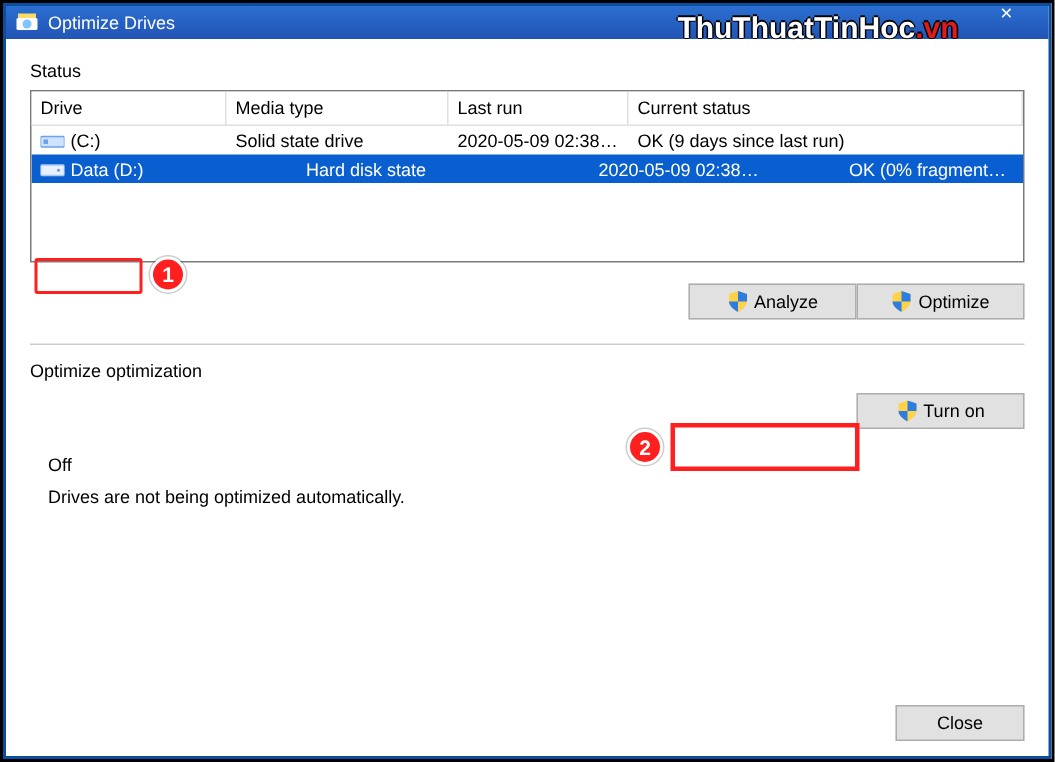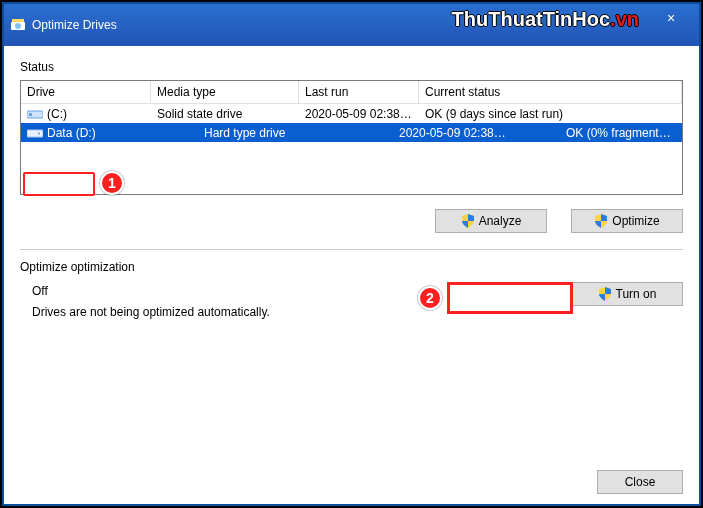--- a/index.html
+++ b/index.html
@@ -1,19 +1,19 @@
 <!DOCTYPE html>
 <html><head>
 <meta charset="utf-8">
 <style>
 * { box-sizing: border-box; margin: 0; padding: 0; font-family: "Segoe UI", Tahoma, sans-serif; }
 body { background: #fff; width: 703px; height: 508px; overflow: hidden; border: 2px solid #000; position: relative; }
 .frame { position: absolute; inset: 0; border: 2px solid #0a4ea0; }
 
-.titlebar { height: 42px; background: linear-gradient(#2a6fd0, #2254b5); color: #fff; display: flex; align-items: center; padding: 0 6px; font-size: 12px; position: relative; }
+.titlebar { height: 22px; background: linear-gradient(#2a6fd0, #2254b5); color: #fff; display: flex; align-items: center; padding: 0 6px; font-size: 12px; position: relative; }
 .titlebar .ticon { width: 16px; height: 16px; margin-right: 6px; }
 .titlebar .title { flex: 0 0 auto; }
 .titlebar .spacer { flex: 1; }
 .close-btn { width: 44px; height: 30px; display: flex; align-items: flex-start; justify-content: center; color: #fff; font-size: 14px; }
 
 .watermark { position: absolute; top: 4px; right: 60px; font-size: 20px; font-weight: 800; color: #fff; text-shadow: 0 1px 0 #000, 1px 0 0 #000, 0 -1px 0 #000, -1px 0 0 #000; font-family: Arial, sans-serif; }
 .watermark .vn { color: #e01b1b; }
 
 .body { padding: 14px 16px 12px 16px; font-size: 12px; color: #000; }
 .intro { line-height: 1.4; margin-bottom: 16px; }
@@ -35,30 +35,30 @@
 
 .drive-icon { width: 16px; height: 12px; display: inline-block; position: relative; }
 .drive-icon.hdd svg, .drive-icon.ssd svg { display: block; }
 
 .highlight-1 { position: absolute; border: 2px solid #ff1f1f; border-radius: 2px; pointer-events: none; }
 .hl-drive { left: 19px; top: 168px; width: 72px; height: 24px; }
 .callout { position: absolute; width: 24px; height: 24px; border-radius: 50%; background: #ff1f1f; color: #fff; display: flex; align-items: center; justify-content: center; font-size: 14px; font-weight: 700; border: 2px solid #fff; box-shadow: 0 0 0 1px rgba(0,0,0,.2); }
 .c1 { left: 96px; top: 167px; }
 .c2 { left: 414px; top: 282px; }
 
-.btnrow { display: flex; justify-content: flex-end; gap: 24px; margin-top: 14px; }
+.btnrow { display: flex; justify-content: flex-end; gap: 0; margin-top: 14px; }
 .winbtn { width: 112px; height: 24px; background: #e1e1e1; border: 1px solid #adadad; font-size: 12px; display: flex; align-items: center; justify-content: center; gap: 4px; cursor: default; }
 .winbtn .shield { width: 14px; height: 14px; }
 .hl-btn { position: absolute; left: 443px; top: 278px; width: 126px; height: 32px; border: 3px solid #ff1f1f; pointer-events: none; }
 
 .hr { border: none; border-top: 1px solid #ccc; margin: 16px 0 10px 0; }
 
 .sched { margin-top: 4px; }
 .sched-row { display: flex; align-items: flex-start; }
-.sched-text { flex: 1; padding: 2px 0 0 12px; font-size: 12px; line-height: 1.6; }
+.sched-text { flex: 1; padding: 2px 0 0 12px; font-size: 12px; line-height: 1.6; margin-top: 39px; }
 .sched-text .off { font-weight: 400; margin-bottom: 2px; }
 .sched-btncol { width: 130px; padding-top: 2px; display: flex; justify-content: flex-end; }
 
 .footer { position: absolute; bottom: 10px; right: 16px; }
 .footer .winbtn { width: 86px; }
 
 
 </style>
 </head>
 <body>
@@ -111,21 +111,21 @@
     <div class="lb-row selected">
       <div class="col-drive">
         <span class="drive-icon hdd">
           <svg width="16" height="12" viewBox="0 0 16 12">
                 <rect x="0" y="3" width="16" height="7" rx="1" fill="#e8f0ff" stroke="#a9c6f5"></rect>
                 <circle cx="12" cy="6.5" r="1" fill="#5a9de0"></circle>
               </svg>
         </span>
         <span>Data (D:)</span>
       </div>
-      <div class="col-media">Hard type drive</div>
+      <div class="col-media">Hard disk state</div>
       <div class="col-last">2020-05-09 02:38 C...</div>
       <div class="col-status">OK (0% fragmented)</div>
     </div>
   </div>
 
   <div class="btnrow">
     <button class="winbtn">
       <span class="shield">
         <svg viewBox="0 0 14 14">
               <path d="M7 0 L13 2 V7 C13 11 7 14 7 14 C7 14 1 11 1 7 V2 Z" fill="#ffd24a"></path>

